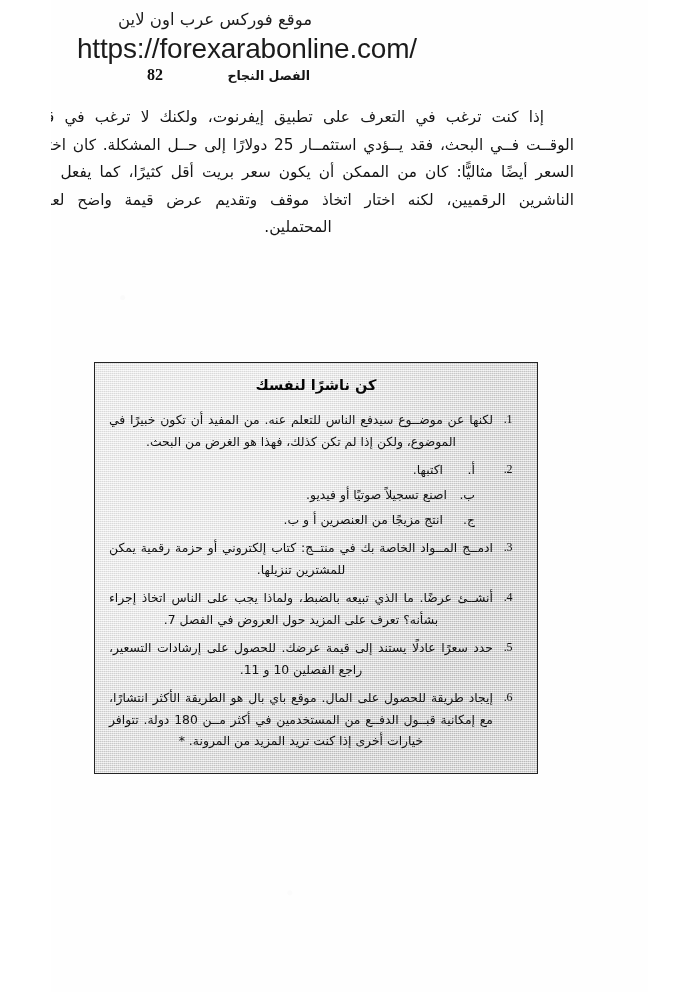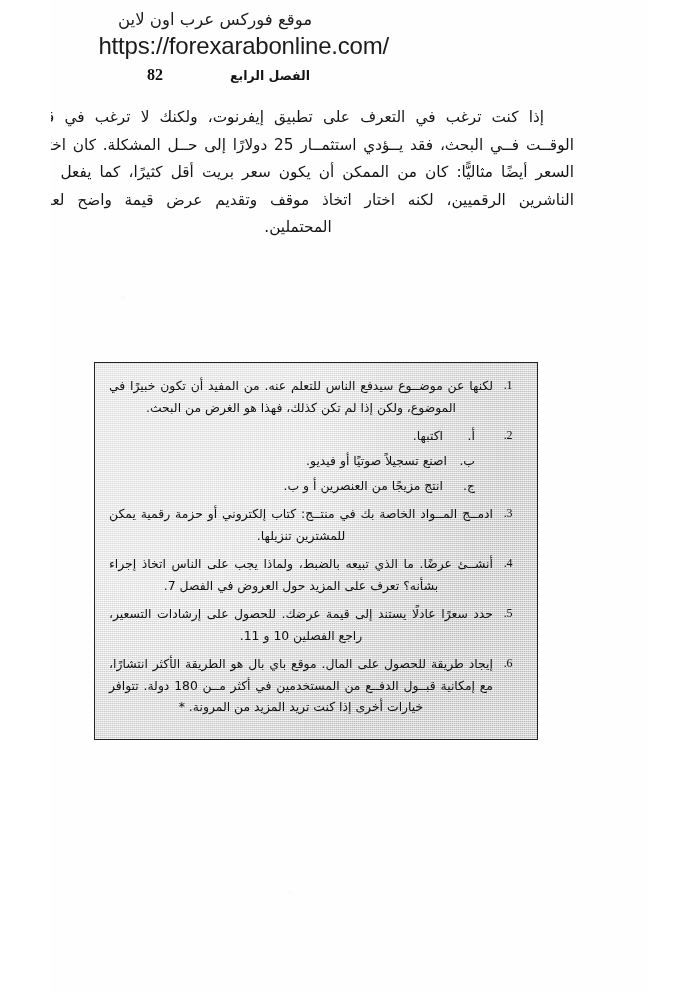--- a/index.html
+++ b/index.html
@@ -39,24 +39,24 @@
   .watermark .wm-ar {
     font-size: 16.5px;
     line-height: 1.25;
     letter-spacing: 0.2px;
     white-space: nowrap;
     text-align: center;
     padding-right: 18px;
   }
   .watermark .wm-url {
     direction: ltr;
-    font-size: 24px;
+    font-size: 28px;
     line-height: 1.2;
     letter-spacing: -0.2px;
-    text-align: right;
+    text-align: center;
     padding-left: 2px;
     margin-top: 1px;
     font-family: "Liberation Sans", "DejaVu Sans", sans-serif;
     margin-left: 16px;
   }
 
   
   .running-head {
     position: absolute;
     top: 68px;
@@ -204,29 +204,30 @@
 <body>
 
 <div class="page">
 
   <div class="watermark">
     <div class="wm-ar">موقع فوركس عرب اون لاين</div>
     <div class="wm-url">https://forexarabonline.com/</div>
   </div>
 
   <div class="running-head">
-    <div class="chapter">الفصل الرابع</div>
+    <div class="chapter">الفصل النجاح</div>
     <div class="folio">82</div>
   </div>
 
   <div class="body-text">
     <p class="indent last-center">إذا كنت ترغب في التعرف على تطبيق إيفرنوت، ولكنك لا ترغب في قضاء الوقــت فــي البحث، فقد يــؤدي استثمــار 25 دولارًا إلى حــل المشكلة. كان اختيــار السعر أيضًا مثاليًّا: كان من الممكن أن يكون سعر بريت أقل كثيرًا، كما يفعل بعض الناشرين الرقميين، لكنه اختار اتخاذ موقف وتقديم عرض قيمة واضح لعملائه المحتملين.</p>
   </div>
 
   <div class="callout">
+    <div class="callout-title">كن ناشرًا لنفسك</div>
 
     <ol class="steps">
 
       <li>
         <span class="num">1.</span>
         <span class="step-body">لكنها عن موضــوع سيدفع الناس للتعلم عنه. من المفيد أن تكون خبيرًا في الموضوع، ولكن إذا لم تكن كذلك، فهذا هو الغرض من البحث.</span>
       </li>
 
       <li>
         <span class="num">2.</span>

